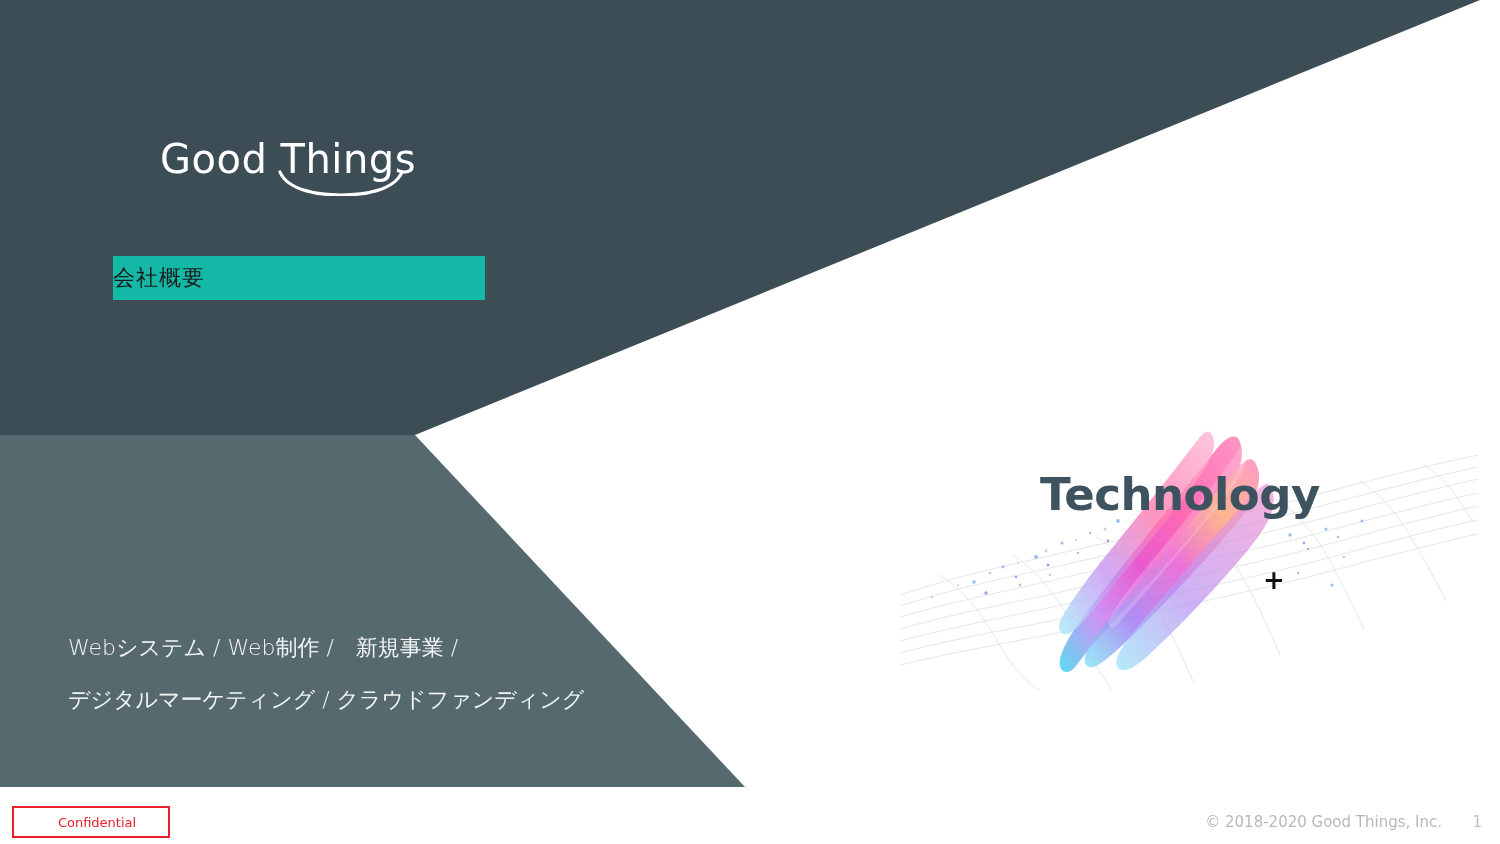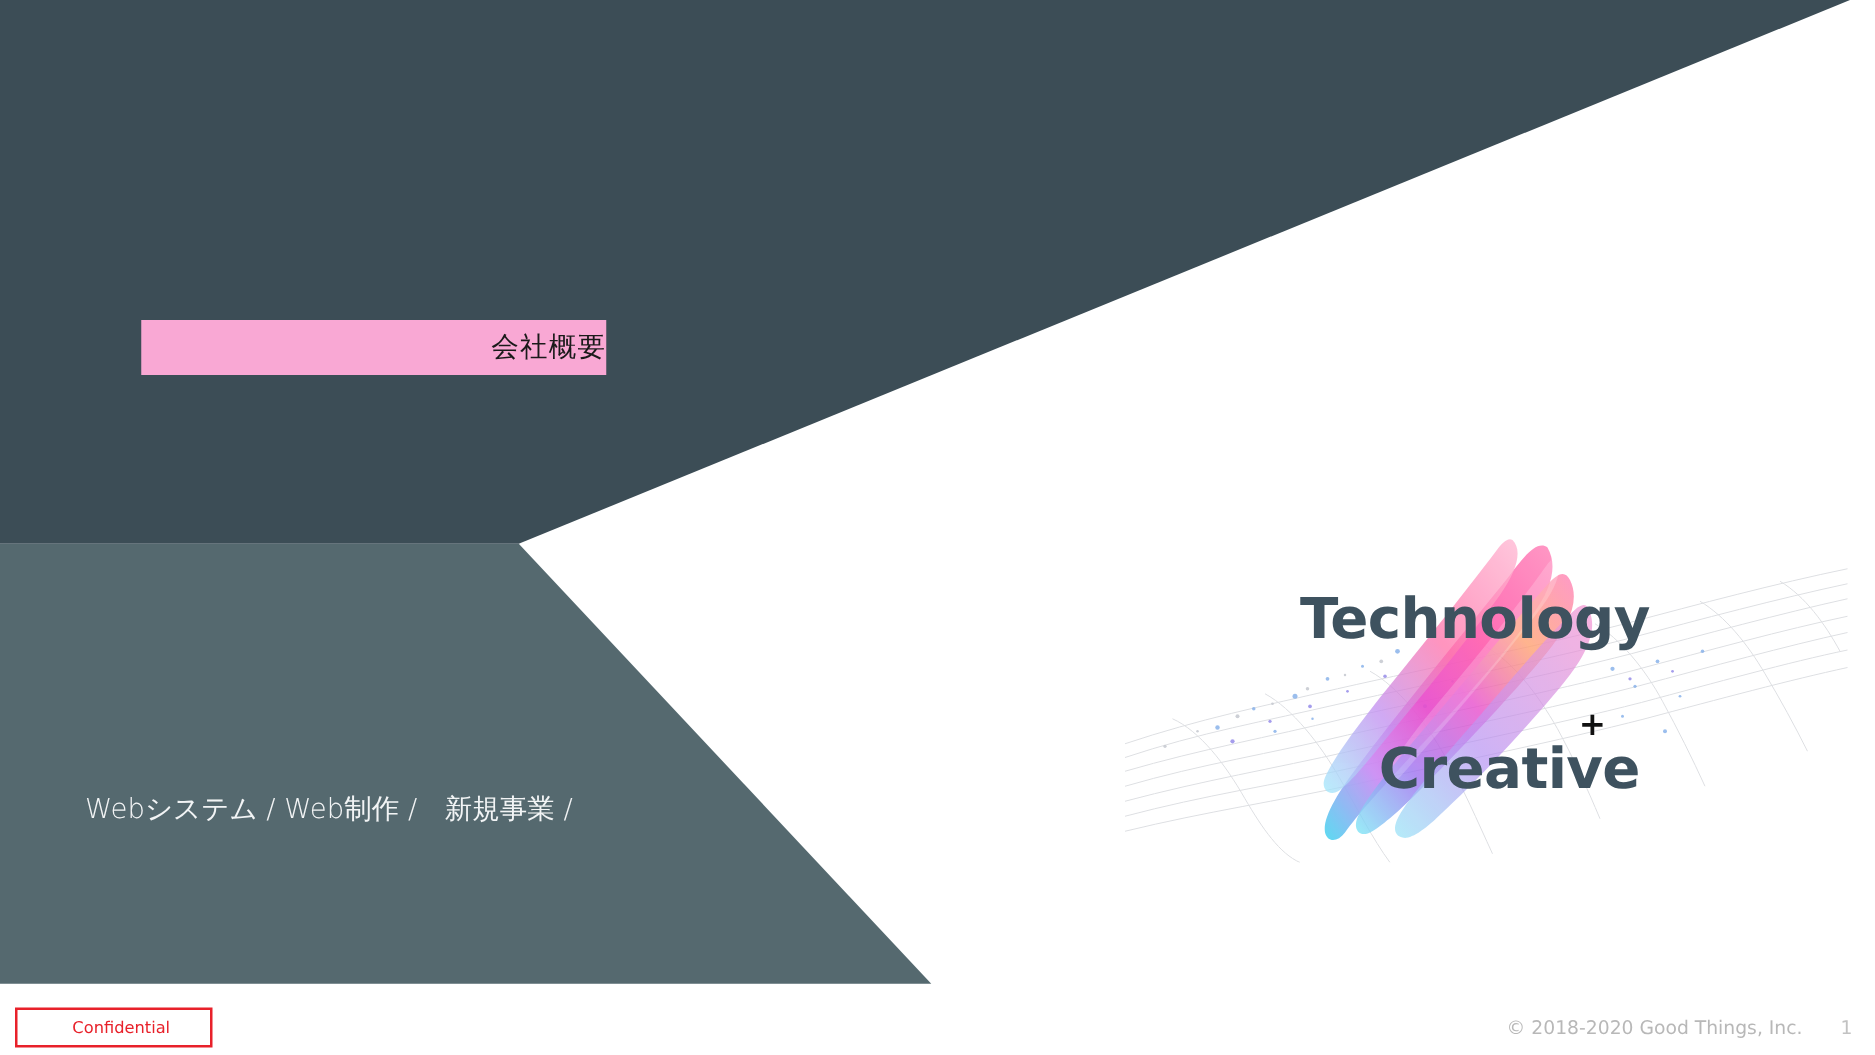--- a/index.html
+++ b/index.html
@@ -51,24 +51,24 @@
     top: 34px;
   }
 
   
   #title-box {
     position: absolute;
     left: 113px;
     top: 256px;
     width: 372px;
     height: 44px;
-    background: #f9a8d4;
+    background: #14b8a6;
     display: flex;
     align-items: center;
-    justify-content: flex-end;
+    justify-content: flex-start;
   }
   #title-box-label {
     font-size: 22px;
     color: #1a1a1a;
     font-family: "DejaVu Sans", sans-serif;
     letter-spacing: 1px;
   }
 
   
   #services {
@@ -178,27 +178,34 @@
 </head>
 <body>
 
 <div id="slide">
 
   <svg id="shapes" viewBox="0 0 1500 844" width="1500" height="844" preserveAspectRatio="none">
     <polygon points="0,0 1480,0 415,435 0,435" fill="#3c4d56"></polygon>
     <polygon points="0,435 415,435 745,787 0,787" fill="#55696f"></polygon>
   </svg>
 
+  <div id="logo">
+    <div id="logo-text">Good Things</div>
+    <svg id="logo-swoosh" width="126" height="26" viewBox="0 0 126 26">
+      <path d="M2 2 C 10 21, 42 25, 63 25 C 85 25, 116 21, 124 2" fill="none" stroke="#ffffff" stroke-width="3.2" stroke-linecap="round"></path>
+    </svg>
+  </div>
 
   <div id="title-box">
     <span id="title-box-label">会社概要</span>
   </div>
 
   <div id="services">
     <div class="service-line">Webシステム / Web制作 /　新規事業 /</div>
+    <div class="service-line">デジタルマーケティング / クラウドファンディング</div>
   </div>
 
   <div id="hero">
 
     <svg id="hero-mesh" viewBox="0 0 580 265" width="580" height="265">
       <g fill="none" stroke="#d8dade" stroke-width="0.8" opacity="0.85">
         <path d="M0 170 C 60 150, 110 140, 170 126 C 250 108, 330 92, 400 74 C 460 58, 520 42, 578 30"></path>
         <path d="M0 181 C 60 161, 112 152, 172 138 C 252 120, 332 104, 402 86 C 462 70, 522 54, 578 42"></path>
         <path d="M0 192 C 62 174, 114 165, 175 150 C 255 132, 335 116, 405 98 C 465 82, 524 66, 578 54"></path>
         <path d="M0 204 C 62 186, 116 178, 178 163 C 258 145, 338 129, 408 111 C 468 95, 526 79, 578 68"></path>
@@ -300,21 +307,20 @@
         <path d="M196 18 C 200 28, 194 42, 180 60 C 156 92, 122 132, 94 164
                  C 80 180, 70 192, 66 196 C 60 200, 56 196, 60 188
                  C 66 176, 82 154, 104 128 C 138 88, 172 44, 186 24
                  C 192 16, 194 14, 196 18 Z" fill="#ffffff" opacity="0.2"></path>
       </g>
     </svg>
 
     <div id="hero-words">
       <div class="hero-word" id="hero-technology">Technology</div>
       <div id="hero-plus">+</div>
-      <div class="hero-word" id="hero-creative">Creative</div>
     </div>
   </div>
 
   <div id="confidential-badge">
     <span id="confidential-label">Confidential</span>
   </div>
   <div id="copyright">© 2018-2020 Good Things, Inc.</div>
   <div id="page-number">1</div>
 
 </div>

